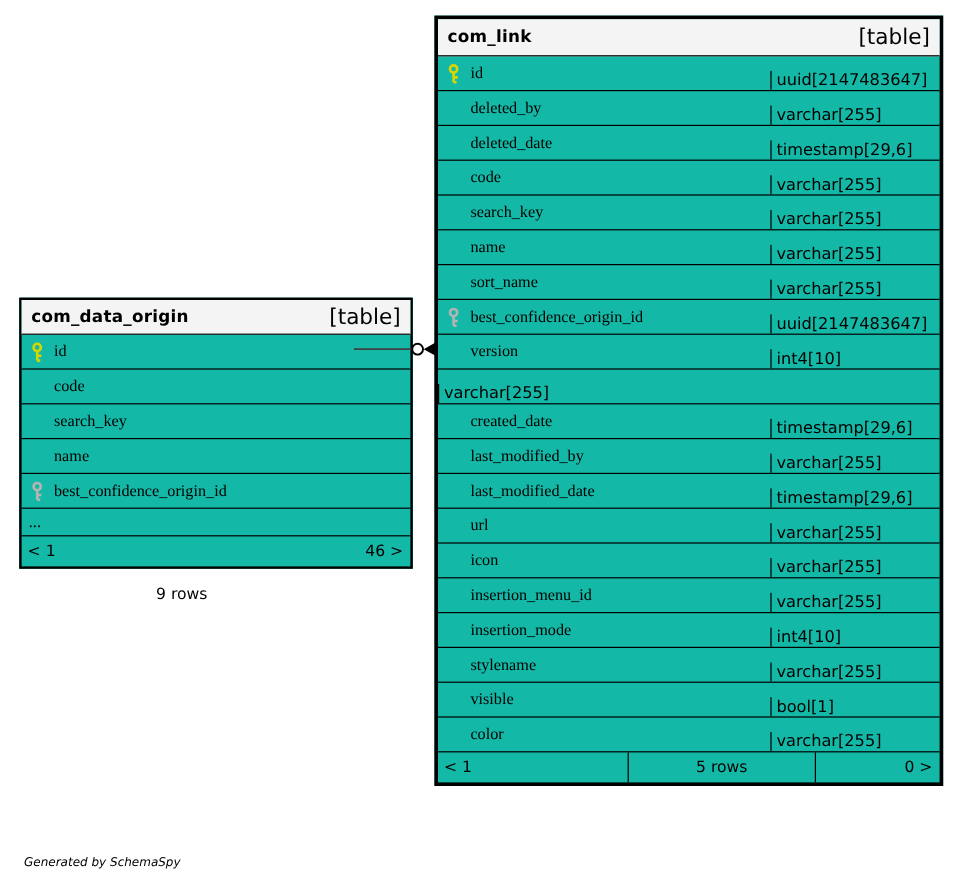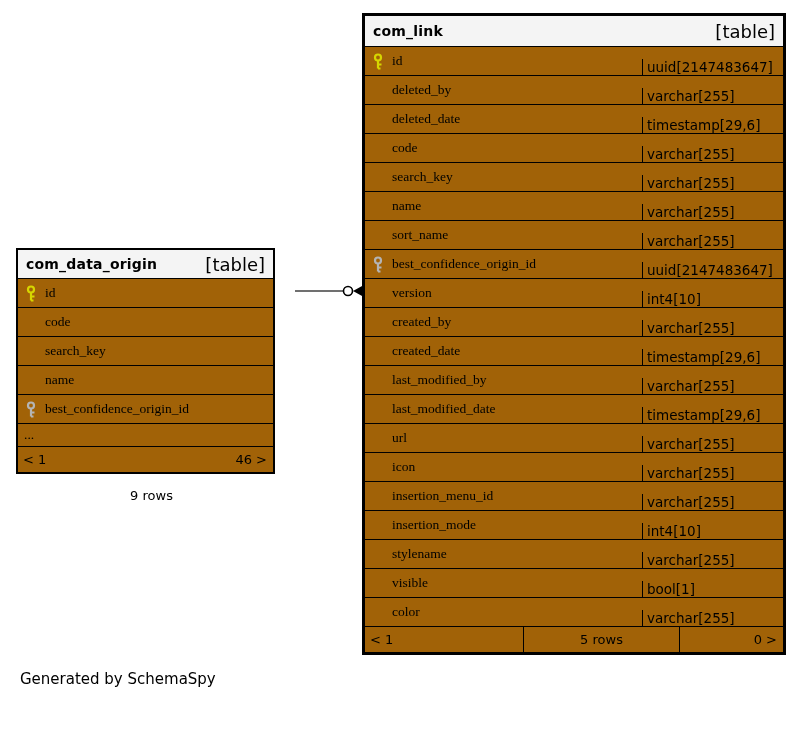--- a/index.html
+++ b/index.html
@@ -11,24 +11,24 @@
     position: relative;
     width: 801px;
     height: 740px;
     font-family: "DejaVu Sans", "Liberation Sans", sans-serif;
     color: #000;
     overflow: hidden;
   }
   .table-box {
     position: absolute;
     box-sizing: border-box;
-    background: #a16207;
+    background: #14b8a6;
     border: 2px solid var(--border, #000);
   }
-  #table-0 { left: 16px;  top: 248px; width: 259px; }
+  #table-0 { left: 16px;  top: 248px; width: 328px; }
   #table-1 { left: 362px; top: 13px;  width: 424px; border-width: 3px; }
 
   .t-header {
     display: flex;
     justify-content: space-between;
     align-items: center;
     background: var(--header-bg, #f4f4f4);
     border-bottom: 1px solid var(--border, #000);
     height: 28px;
     padding: 0 8px;
@@ -98,22 +98,23 @@
   #connector {
     position: absolute;
     left: 294px;
     top: 281px;
     width: 70px;
     height: 20px;
   }
   #credit {
     position: absolute;
     left: 20px;
-    top: 670px;
-    font-size: 15px;
+    top: 714px;
+    font-size: 10px;
+    font-style: italic;
   }
 </style>
 </head>
 <body>
 
 <div class="table-box" id="table-0">
   <div class="t-header">
     <span class="t-title">com_data_origin</span>
     <span class="t-badge">[table]</span>
   </div>
@@ -244,24 +245,20 @@
         <div class="type-cell">uuid[2147483647]</div>
       </div>
       <div class="t-row">
         <div class="name-cell">
           <span class="key-slot"></span>
           <span>version</span>
         </div>
         <div class="type-cell">int4[10]</div>
       </div>
       <div class="t-row">
-        <div class="name-cell">
-          <span class="key-slot"></span>
-          <span>created_by</span>
-        </div>
         <div class="type-cell">varchar[255]</div>
       </div>
       <div class="t-row">
         <div class="name-cell">
           <span class="key-slot"></span>
           <span>created_date</span>
         </div>
         <div class="type-cell">timestamp[29,6]</div>
       </div>
       <div class="t-row">

